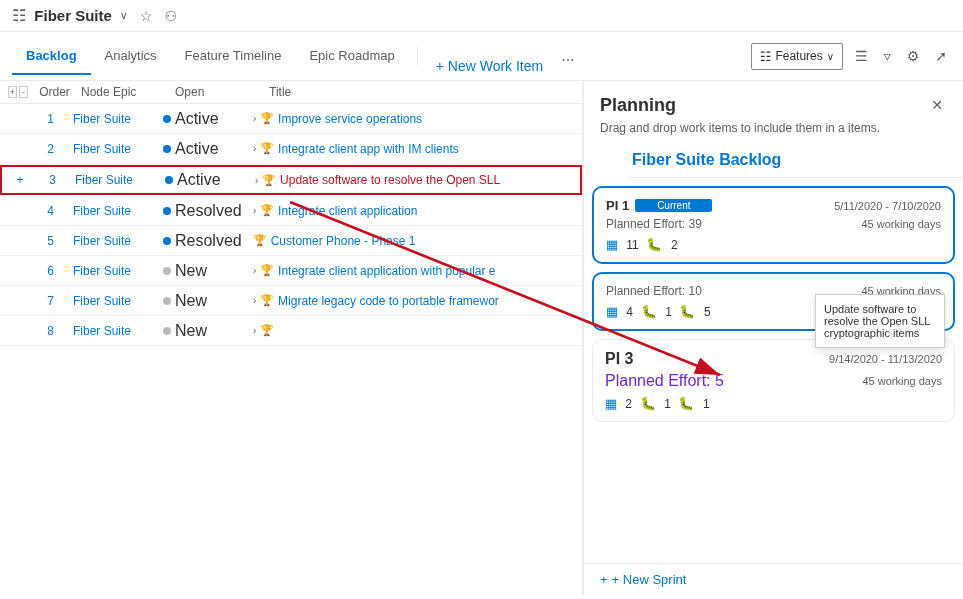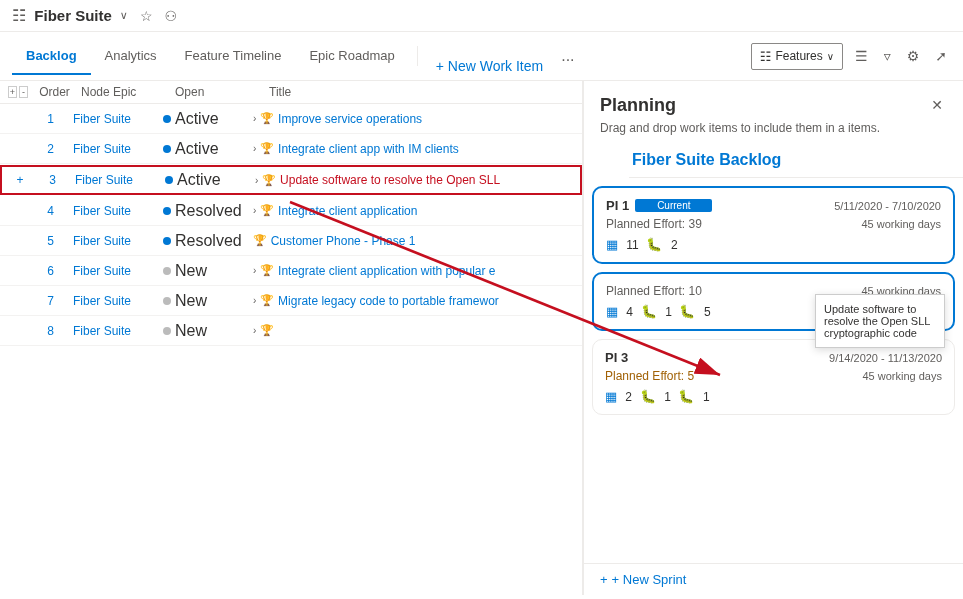--- a/index.html
+++ b/index.html
@@ -243,33 +243,33 @@
         <div class="sprint-items">
           <span style="color:#0078d4;">▦</span>
           <span style="font-size:12px;">4</span>
           <span style="color:#d4a017;">🐛</span>
           <span style="font-size:12px;">1</span>
           <span style="color:#c50f1f;">🐛</span>
           <span style="font-size:12px;">5</span>
         </div>
 
         <div class="tooltip-card" style="position:absolute; background:#fff; border:1px solid #ccc; padding:8px; font-size:11px; width:130px; right:8px; top:20px; box-shadow:0 2px 8px rgba(0,0,0,0.15); z-index:10; left:auto;">
-          Update software to resolve the Open SLL cryptographic code
+          Update software to resolve the Open SLL cryptographic items
         </div>
       </div>
 
       <div class="sprint-card">
         <div class="sprint-header">
           <div style="display:flex; align-items:center; gap:6px;">
-            <span style="font-size:13px; font-weight:600;">PI 3</span>
+            <span style="font-size:16px; font-weight:600;">PI 3</span>
           </div>
           <span style="font-size:11px; color:#605e5c;">9/14/2020 - 11/13/2020</span>
         </div>
         <div class="sprint-effort-row">
-          <span style="font-size:12px; color:#a16207;">Planned Effort: 5</span>
+          <span style="font-size:16px; color:#6d28d9;">Planned Effort: 5</span>
           <span style="font-size:11px; color:#605e5c;">45 working days</span>
         </div>
         <div class="sprint-items">
           <span style="color:#0078d4;">▦</span>
           <span style="font-size:12px;">2</span>
           <span style="color:#d4a017;">🐛</span>
           <span style="font-size:12px;">1</span>
           <span style="color:#c50f1f;">🐛</span>
           <span style="font-size:12px;">1</span>
         </div>

